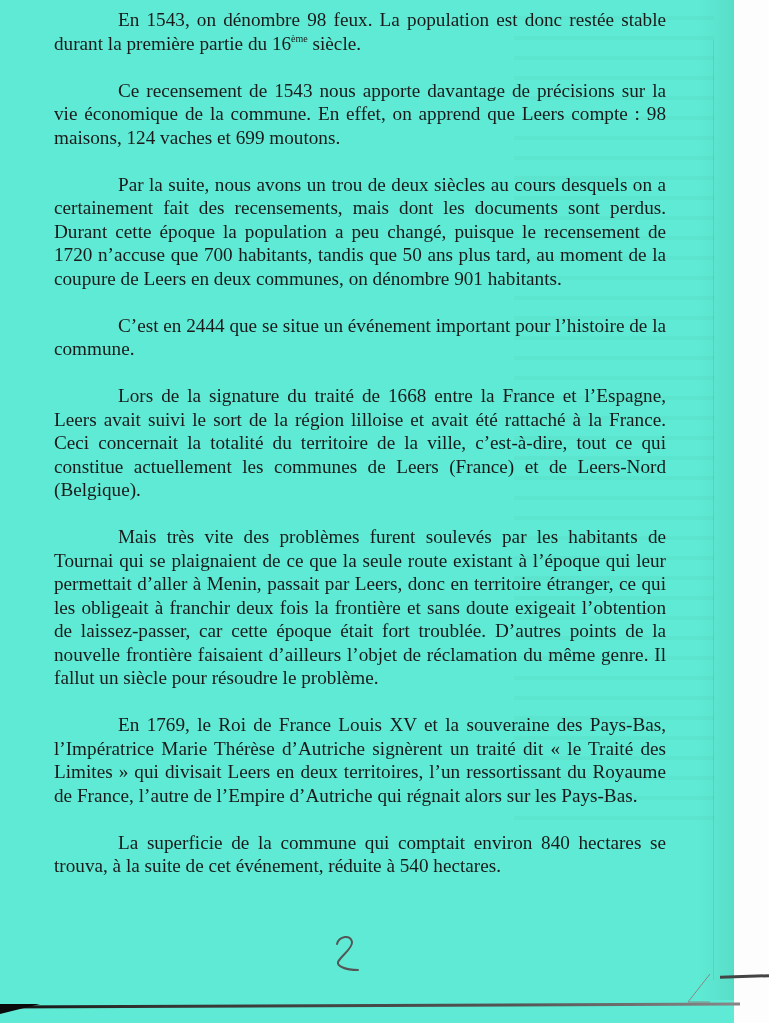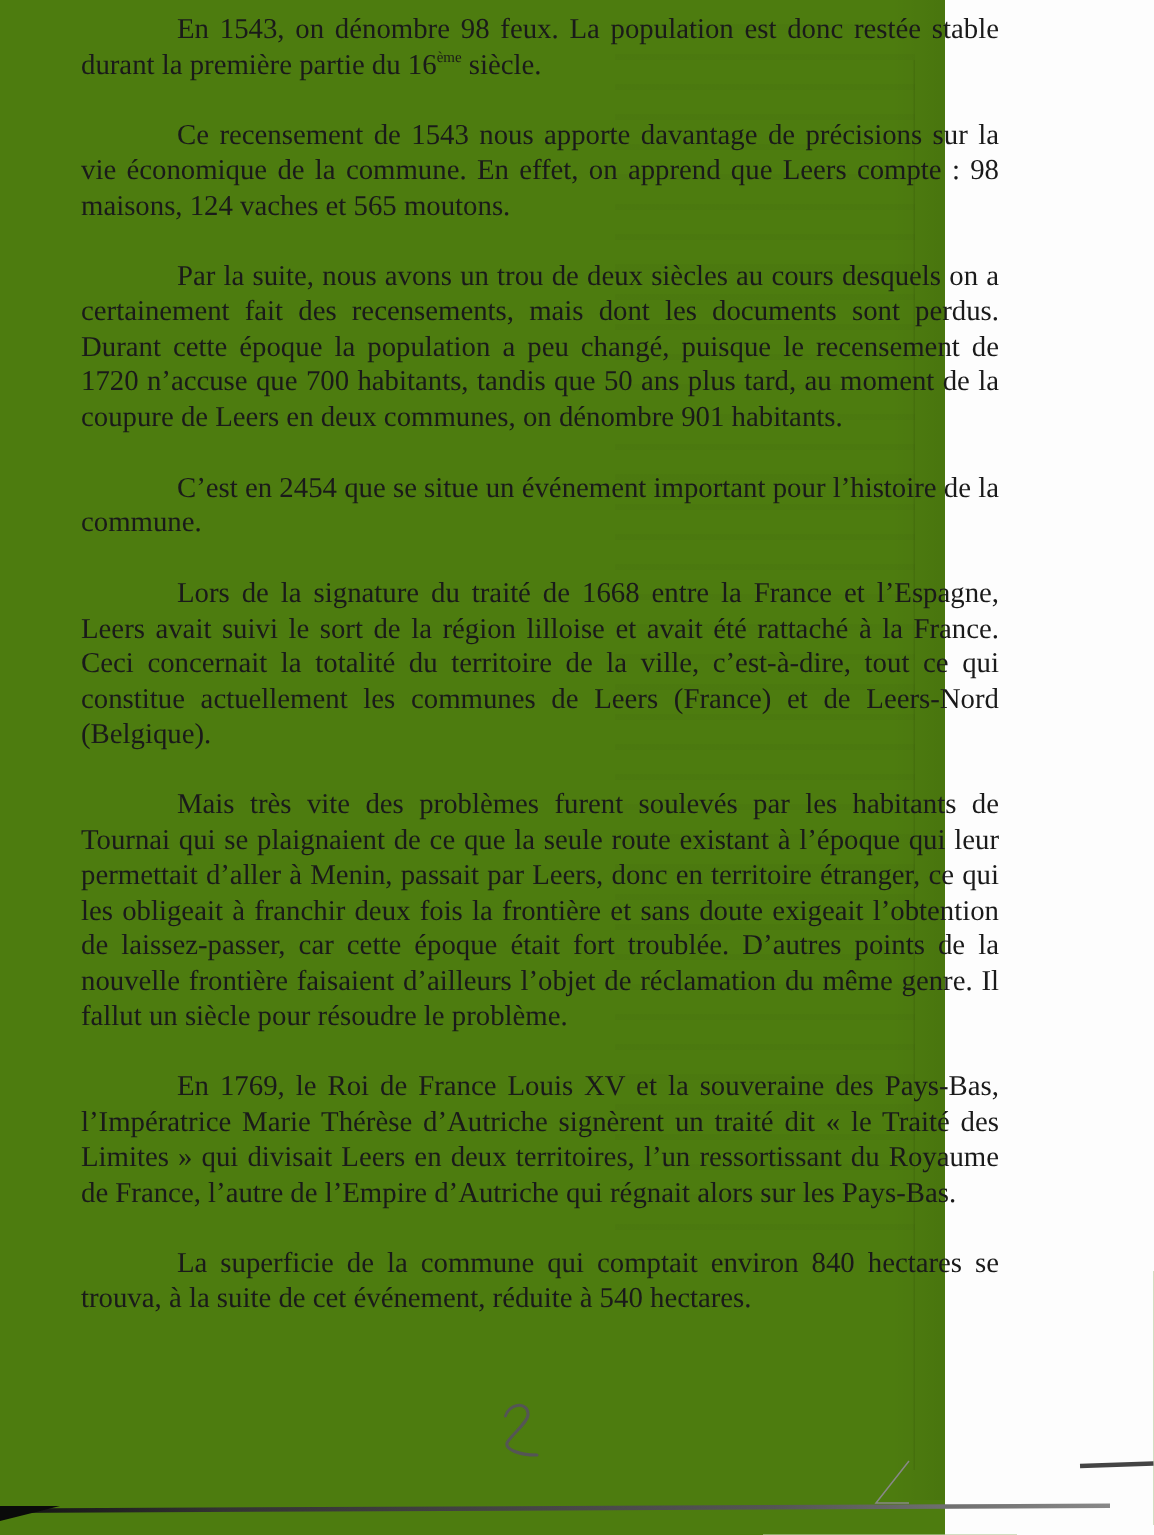--- a/index.html
+++ b/index.html
@@ -11,23 +11,23 @@
       width: 769px;
       height: 1023px;
       position: relative;
       overflow: hidden;
       background: #fdfdfd;
     }
     .page {
       position: absolute;
       left: 0;
       top: 0;
-      width: 630px;
+      width: 734px;
       height: 1023px;
-      background: #4d7c0f;
+      background: #5eead4;
     }
     
     .bleed {
       position: absolute;
       right: 20px;
       top: 0;
       width: 200px;
       height: 820px;
       background: repeating-linear-gradient(180deg, rgba(0,0,0,0) 0px, rgba(0,0,0,0) 16px, rgba(0,0,0,0.025) 16px, rgba(0,0,0,0.025) 20px);
       pointer-events: none;
@@ -114,25 +114,25 @@
 <body>
 
 <div class="page">
   <div class="bleed"></div>
   <div class="right-edge"></div>
   <div class="right-edge-line"></div>
 
   <div class="text-block">
     <p class="para"><span>En 1543, on dénombre 98 feux. La population est donc restée stable durant la première partie du 16</span><sup>ème</sup><span> siècle.</span></p>
 
-    <p class="para">Ce recensement de 1543 nous apporte davantage de précisions sur la vie économique de la commune. En effet, on apprend que Leers compte : 98 maisons, 124 vaches et 565 moutons.</p>
+    <p class="para">Ce recensement de 1543 nous apporte davantage de précisions sur la vie économique de la commune. En effet, on apprend que Leers compte : 98 maisons, 124 vaches et 699 moutons.</p>
 
     <p class="para">Par la suite, nous avons un trou de deux siècles au cours desquels on a certainement fait des recensements, mais dont les documents sont perdus. Durant cette époque la population a peu changé, puisque le recensement de 1720 n’accuse que 700 habitants, tandis que 50 ans plus tard, au moment de la coupure de Leers en deux communes, on dénombre 901 habitants.</p>
 
-    <p class="para">C’est en 2454 que se situe un événement important pour l’histoire de la commune.</p>
+    <p class="para">C’est en 2444 que se situe un événement important pour l’histoire de la commune.</p>
 
     <p class="para">Lors de la signature du traité de 1668 entre la France et l’Espagne, Leers avait suivi le sort de la région lilloise et avait été rattaché à la France. Ceci concernait la totalité du territoire de la ville, c’est-à-dire, tout ce qui constitue actuellement les communes de Leers (France) et de Leers-Nord (Belgique).</p>
 
     <p class="para">Mais très vite des problèmes furent soulevés par les habitants de Tournai qui se plaignaient de ce que la seule route existant à l’époque qui leur permettait d’aller à Menin, passait par Leers, donc en territoire étranger, ce qui les obligeait à franchir deux fois la frontière et sans doute exigeait l’obtention de laissez-passer, car cette époque était fort troublée. D’autres points de la nouvelle frontière faisaient d’ailleurs l’objet de réclamation du même genre. Il fallut un siècle pour résoudre le problème.</p>
 
     <p class="para">En 1769, le Roi de France Louis XV et la souveraine des Pays-Bas, l’Impératrice Marie Thérèse d’Autriche signèrent un traité dit « le Traité des Limites » qui divisait Leers en deux territoires, l’un ressortissant du Royaume de France, l’autre de l’Empire d’Autriche qui régnait alors sur les Pays-Bas.</p>
 
     <p class="para">La superficie de la commune qui comptait environ 840 hectares se trouva, à la suite de cet événement, réduite à 540 hectares.</p>
   </div>
 

